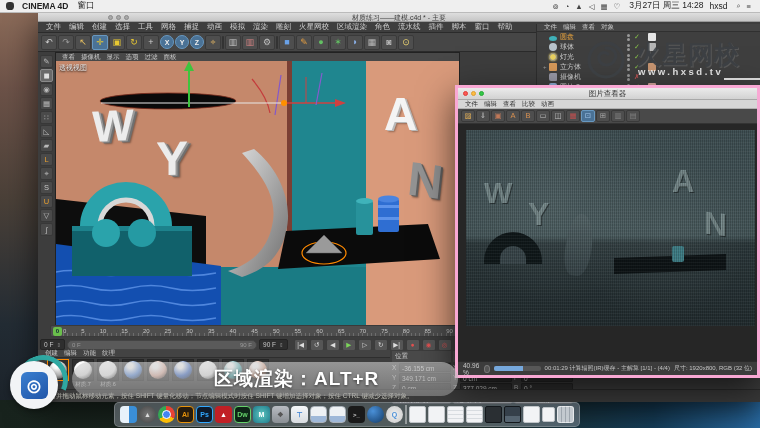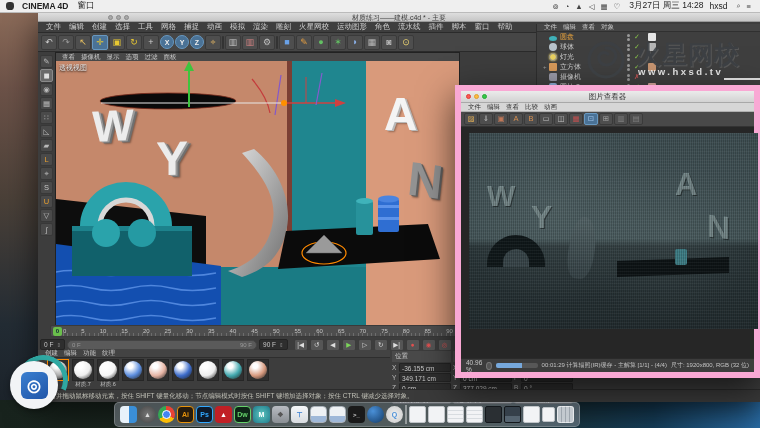--- a/index.html
+++ b/index.html
@@ -130,21 +130,21 @@
   .om-ico.cylinder { background:#8fb0d8; border-radius:2px; }
   .om-name { font-size:7px; color:#d0d0d0; width:64px; }
   .om-row.selected .om-name { color:#e8a33d; }
   .om-dots { width:8px; display:flex; flex-direction:column; gap:1px; align-items:center; }
   .om-dots i { width:3px; height:3px; border-radius:50%; background:#9a9a9a; }
   .om-state { width:10px; text-align:center; font-size:7px; }
   .om-thumb { width:8px; height:8px; margin-left:6px; border-radius:1px; }
 
   
   .pv { position:absolute; left:455px; top:85px; width:305px; height:293px; background:#2e2e2e;
-    border:6px solid #f9a8d4; box-shadow:0 12px 34px rgba(0,0,0,.65); z-index:20; }
+    border:3px solid #f9a8d4; box-shadow:0 12px 34px rgba(0,0,0,.65); z-index:20; }
   .pv-title { height:12px; background:linear-gradient(#ebebeb,#d2d2d2); display:flex; align-items:center; border-bottom:1px solid #a8a8a8; position:relative; }
   .pv-title .lights { margin-left:5px; }
   .pv-title .l-red { background:#fc5753; border-color:#df3e38; }
   .pv-title .l-yel { background:#fdbc40; border-color:#de9f34; }
   .pv-title .l-grn { background:#33c748; border-color:#27aa35; }
   .pv-title .wtitle { position:absolute; left:0; right:0; text-align:center; font-size:7.5px; color:#333; }
   .pv-menu { height:9px; background:#d6d6d6; display:flex; align-items:center; padding-left:4px; border-bottom:1px solid #b0b0b0; }
   .pv-menu span { font-size:6.5px; color:#333; padding:0 3px; }
   .pv-toolbar { height:15px; background:#494949; display:flex; align-items:center; gap:1px; padding-left:3px; border-bottom:1px solid #333; }
   .pv-toolbar .tico { width:14px; height:12px; font-size:7.5px; }
@@ -266,21 +266,21 @@
         <span>创建</span>
         <span>选择</span>
         <span>工具</span>
         <span>网格</span>
         <span>捕捉</span>
         <span>动画</span>
         <span>模拟</span>
         <span>渲染</span>
         <span>雕刻</span>
         <span>火星网校</span>
-        <span>运动图形</span>
+        <span>区域渲染</span>
         <span>角色</span>
         <span>流水线</span>
         <span>插件</span>
         <span>脚本</span>
         <span>窗口</span>
         <span>帮助</span>
       </div>
 
     <div class="c4d-toolbar">
 
@@ -730,20 +730,23 @@
   <div class="watermark">
     <svg class="wm-logo" width="54" height="40" viewBox="0 0 54 40">
       <circle cx="26" cy="20" r="17" fill="none" stroke="#3c4044" stroke-width="3"></circle>
       <path d="M26,8 C35,8 38,15 34,21 C30,27 20,26 19,19 C18,13 24,11 28,14" fill="none" stroke="#3c4044" stroke-width="3" stroke-linecap="round"></path>
     </svg>
     <span class="wm-brand">火星网校</span>
     <span class="wm-url">www.hxsd.tv</span>
     <span class="wm-line"></span>
   </div>
 
+  <div class="caption-bar">
+    <span class="caption-text">区域渲染：ALT+R</span>
+  </div>
   <div class="cap-logo">
     <span class="cap-ribbon"></span>
     <span class="cap-circle">
       <span class="cap-square">◎</span>
     </span>
   </div>
 
   <div class="dock">
 
   <span class="dock-item finder"></span>

